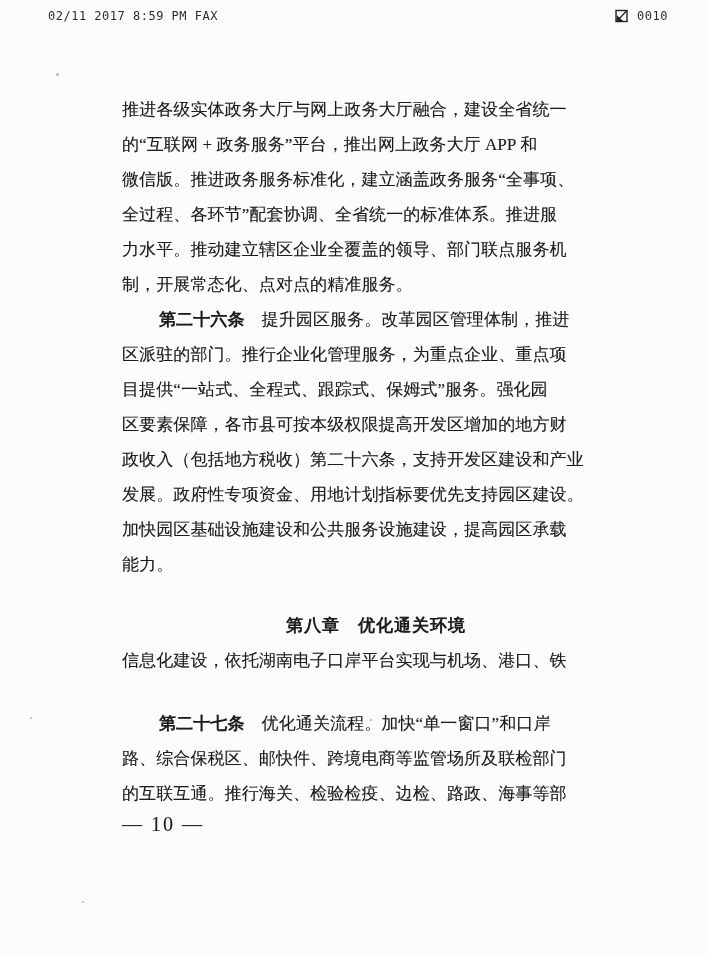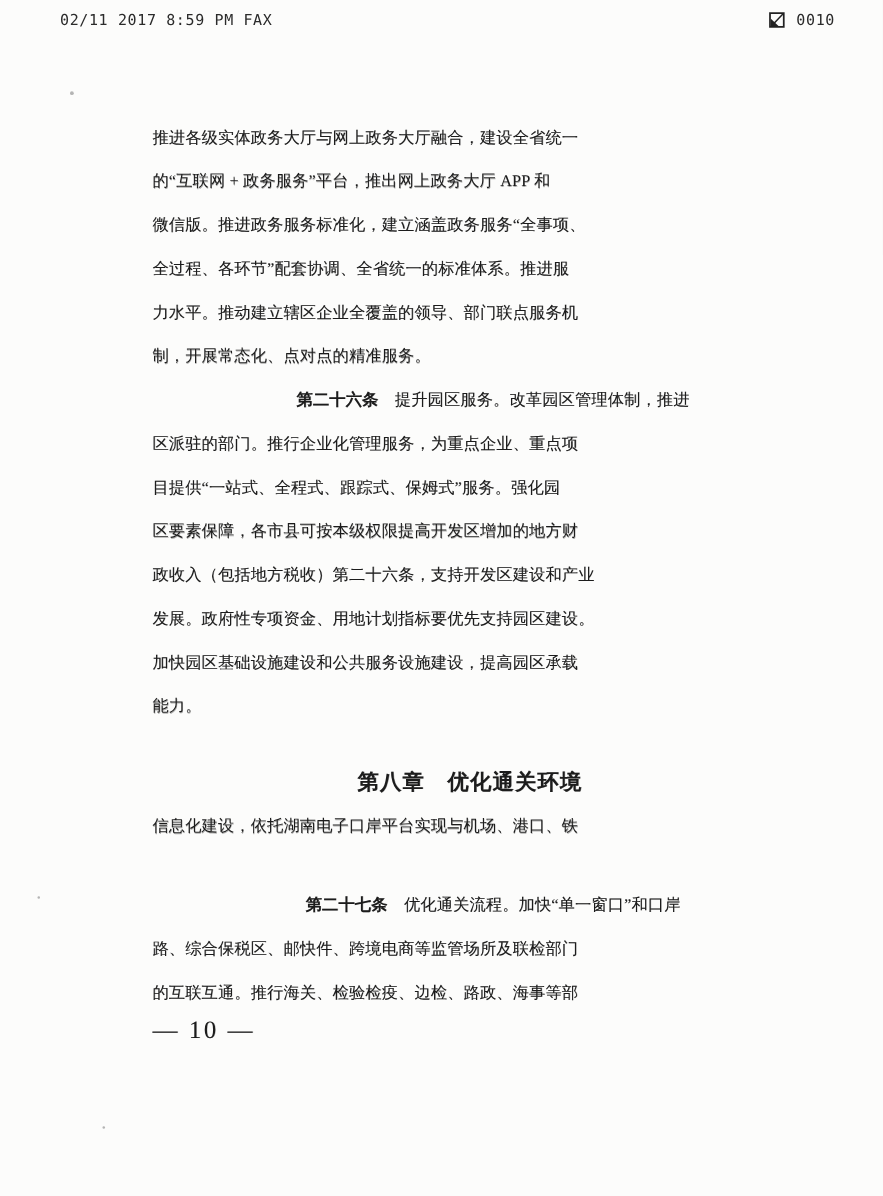--- a/index.html
+++ b/index.html
@@ -37,26 +37,26 @@
   .fax-header svg { display: block; }
   
   .doc-body {
     position: absolute;
     top: 92px; left: 122px;
     width: 508px;
   }
   .line {
     height: 35px;
     line-height: 35px;
-    font-size: 13px;
+    font-size: 17px;
     white-space: nowrap;
     letter-spacing: 0.1px;
     text-shadow: 0.3px 0.3px 0 rgba(25,25,25,0.35);
   }
-  .line.first { text-indent: 37px; text-align: center; }
+  .line.first { text-indent: 37px; }
   .lead { font-weight: bold; }
   .chapter {
     margin: 26px 0 0 0;
     height: 35px;
     line-height: 35px;
     text-align: center;
     font-size: 17px;
     font-weight: bold;
     letter-spacing: 1px;
     text-shadow: 0.3px 0.3px 0 rgba(25,25,25,0.4);

